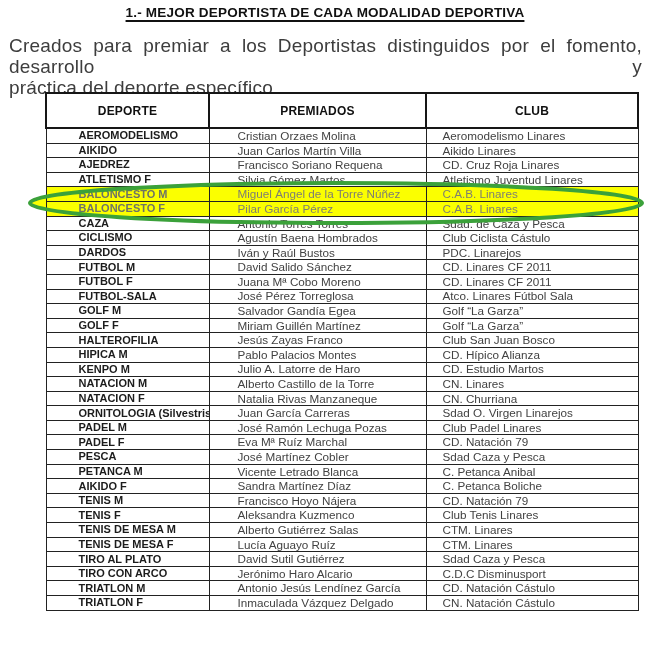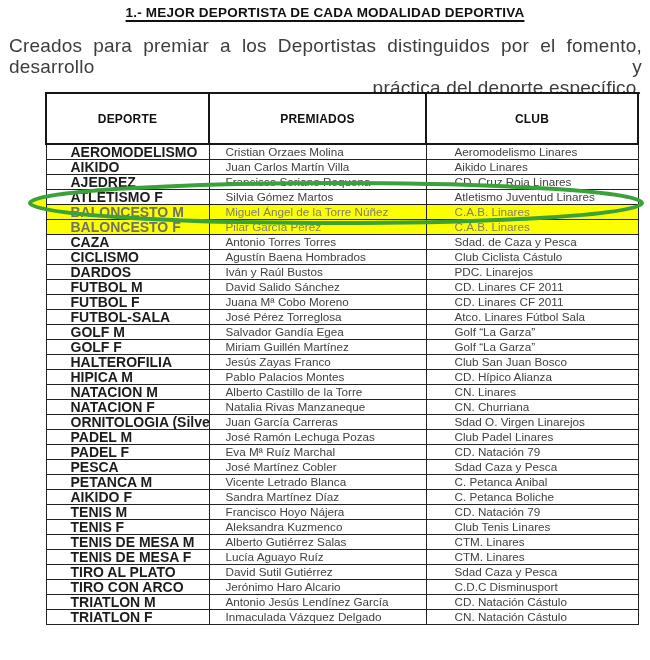--- a/index.html
+++ b/index.html
@@ -29,61 +29,61 @@
   .intro {
     position: absolute;
     top: 35px; left: 9px;
     width: 633px;
     font-size: 19px;
     line-height: 21px;
     color: #3d3d3d;
     letter-spacing: 0.2px;
   }
   .intro .l1 { text-align: justify; text-align-last: justify; }
-  .intro .l2 { text-align: right; }
+  .intro .l2 { text-align: left; }
 
   .hl-fill { position: absolute; left: 24px; top: 179px; z-index: 0; }
   .hl-stroke { position: absolute; left: 24px; top: 179px; z-index: 3; pointer-events: none; }
 
   .tbl { position: absolute; left: 45px; top: 92px; z-index: 1; }
   table {
     border-collapse: collapse;
     table-layout: fixed;
     width: 592px;
   }
   th {
     border: 2px solid #161616;
     background: #ffffff;
     height: 17px;
     font-size: 12px;
     font-weight: bold;
     color: #101010;
     text-align: center;
     letter-spacing: 0.2px;
-    padding: 16px;
+    padding: 8px;
   }
   td {
     border: 1.5px solid #222222;
     background: #ffffff;
     height: 13.6px;
     font-size: 11.7px;
     color: #424242;
     padding: 0 2px 0 0;
     white-space: nowrap;
     overflow: hidden;
     line-height: 1;
   }
   td:nth-child(1) {
     font-weight: bold;
-    font-size: 14px;
+    font-size: 11px;
     color: #1c1c1c;
-    padding-left: 24px;
-  }
-  td:nth-child(2) { padding-left: 16px; }
-  td:nth-child(3) { padding-left: 28px; margin-left: 36px; }
+    padding-left: 32px;
+  }
+  td:nth-child(2) { padding-left: 28px; }
+  td:nth-child(3) { padding-left: 16px; margin-left: 36px; }
   tr.hl td { background: #FBFF00; color: #7E7E72; }
   tr.hl td:nth-child(1) { color: #6E7366; }
 </style>
 </head>
 <body>
 
 <div class="page">
 
   <div class="doc-title">
     <span>1.- MEJOR DEPORTISTA DE CADA MODALIDAD DEPORTIVA</span>
@@ -189,20 +189,25 @@
             <td>HALTEROFILIA</td>
             <td>Jesús Zayas Franco</td>
             <td>Club San Juan Bosco</td>
           </tr>
           <tr>
             <td>HIPICA M</td>
             <td>Pablo Palacios Montes</td>
             <td>CD. Hípico Alianza</td>
           </tr>
           <tr>
+            <td>KENPO M</td>
+            <td>Julio A. Latorre de Haro</td>
+            <td>CD. Estudio Martos</td>
+          </tr>
+          <tr>
             <td>NATACION M</td>
             <td>Alberto Castillo de la Torre</td>
             <td>CN. Linares</td>
           </tr>
           <tr>
             <td>NATACION F</td>
             <td>Natalia Rivas Manzaneque</td>
             <td>CN. Churriana</td>
           </tr>
           <tr>

